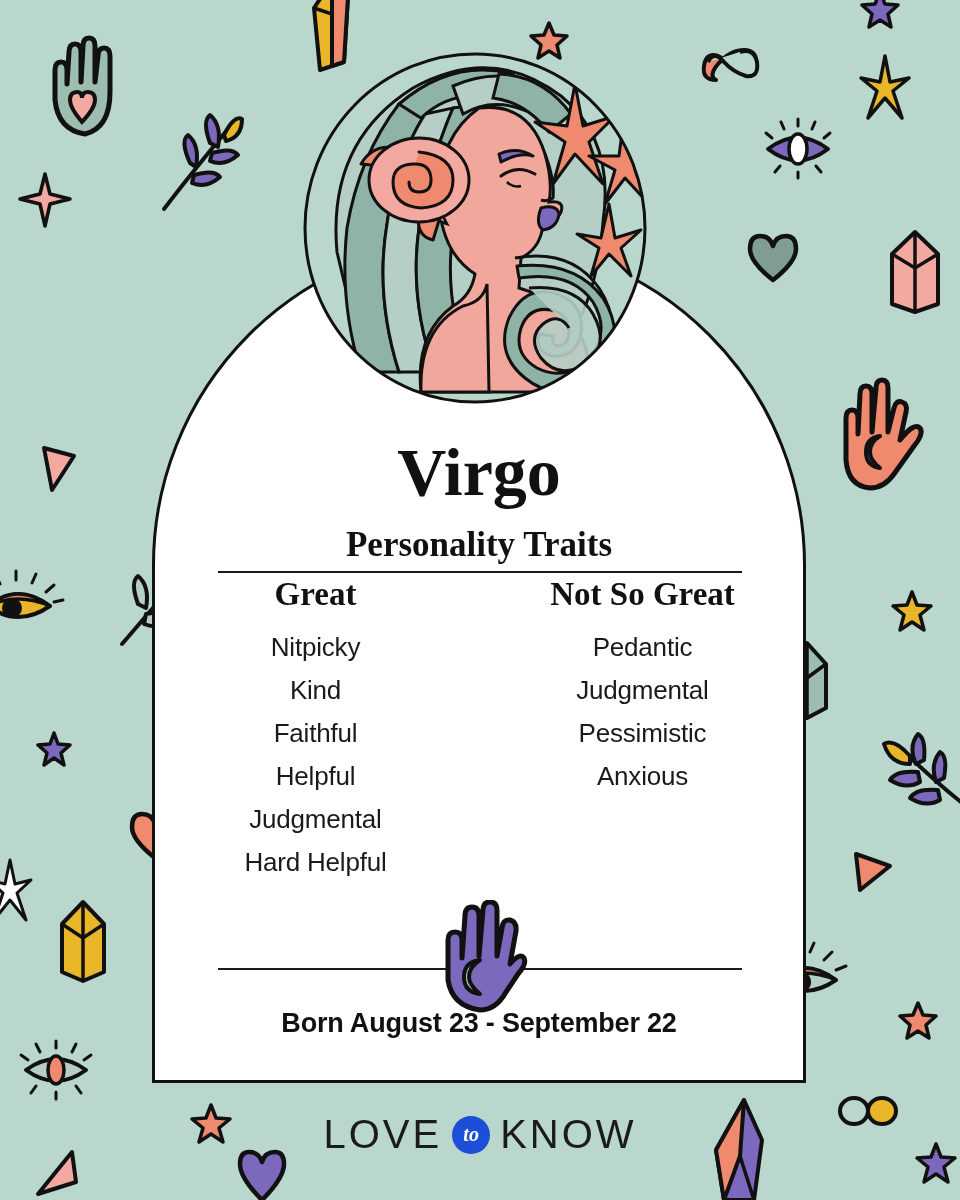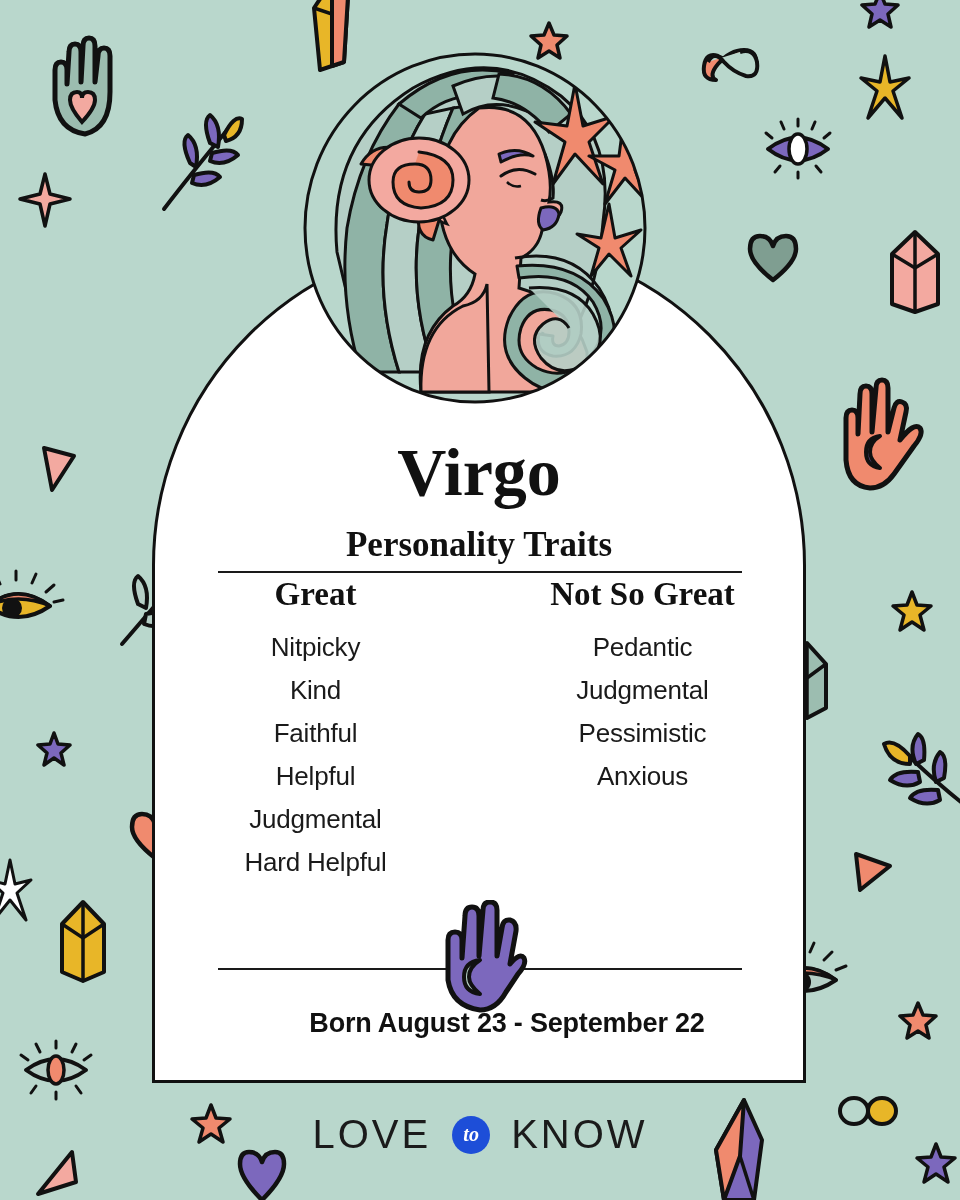--- a/index.html
+++ b/index.html
@@ -44,27 +44,27 @@
   }
   .trait{
     font-family:"Liberation Sans",sans-serif;font-weight:400;
     font-size:26px;line-height:43px;color:#1a1a1a;letter-spacing:-0.2px;
   }
   .hand-divider{position:absolute;left:432px;top:900px;width:96px;height:118px;z-index:5;}
 
   .born{
     position:absolute;left:152px;top:1008px;width:654px;text-align:center;
     font-family:"Liberation Sans",sans-serif;font-weight:700;
-    font-size:27px;color:#111;letter-spacing:-0.2px;margin-left:28px;
+    font-size:27px;color:#111;letter-spacing:-0.2px;
   }
 
   
   .logo{
     position:absolute;left:0;top:1112px;width:960px;
-    display:flex;align-items:center;justify-content:center;gap:21px;
+    display:flex;align-items:center;justify-content:center;gap:10px;
   }
   .logo-word{
     font-family:"Liberation Sans",sans-serif;font-weight:300;
     font-size:40px;letter-spacing:3px;color:#1b1b1b;
   }
   .logo-badge{
     width:38px;height:38px;border-radius:50%;background:#1d4ed8;
     display:flex;align-items:center;justify-content:center;
     font-family:"Liberation Serif",serif;font-style:italic;font-weight:700;
     font-size:20px;color:#ffffff;

